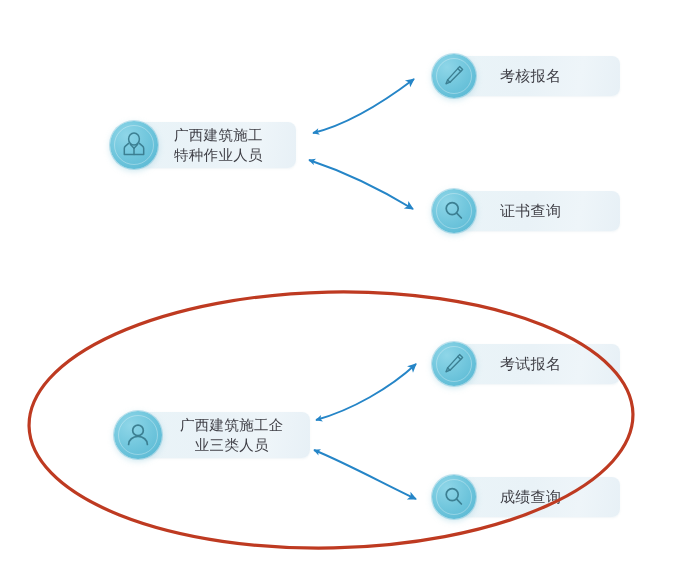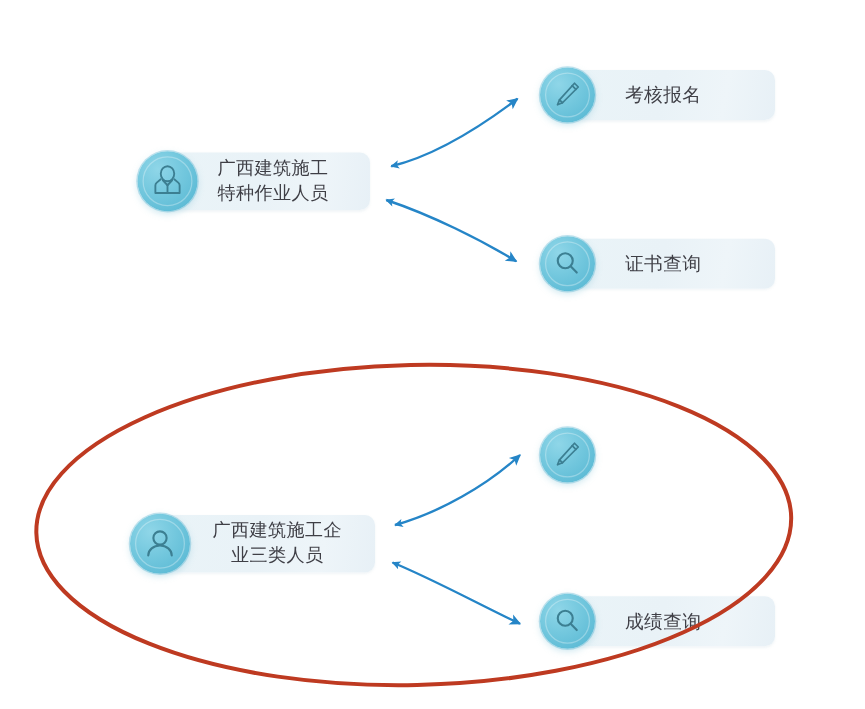--- a/index.html
+++ b/index.html
@@ -148,36 +148,39 @@
     <div class="circ grp-action" style="width:44px;height:44px;">
       <svg width="26" height="26" viewBox="0 0 26 26">
         <g fill="none" stroke="#3c7f92" stroke-width="1.7" stroke-linecap="round">
           <circle cx="11.2" cy="10.6" r="6.0"></circle>
           <path d="M 15.7 15.2 L 20.4 20.0"></path>
         </g>
       </svg>
     </div>
   </div>
 
-  <div class="node" style="left:104px; top:409px; width:186px; height:52px;">
+  <div class="node" style="left:114px; top:409px; width:186px; height:52px;">
     <div class="plate" style="width:172px; height:46px; padding-left:42px; box-sizing:border-box;">
       <div class="plate-text" style="font-size:14.5px; text-align:center;">广西建筑施工企
 业三类人员</div>
     </div>
     <div class="circ grp-person" style="width:48px;height:48px;">
       <svg width="30" height="30" viewBox="0 0 30 30">
         <g fill="none" stroke="#3c7f92" stroke-width="1.7" stroke-linecap="round">
           <circle cx="15" cy="10.4" r="5.3"></circle>
           <path d="M 5.6 24.4 A 9.4 8.0 0 0 1 24.4 24.4"></path>
         </g>
       </svg>
     </div>
   </div>
 
   <div class="node" style="left:432px; top:340px; width:164px; height:48px;">
+    <div class="plate" style="width:164px; height:40px; padding-left:44px; box-sizing:border-box;">
+      <div class="plate-text" style="font-size:15px;">考试报名</div>
+    </div>
     <div class="circ grp-action" style="width:44px;height:44px;">
       <svg width="26" height="26" viewBox="0 0 26 26">
         <g fill="none" stroke="#3c7f92" stroke-width="1.4" stroke-linejoin="round" stroke-linecap="round">
           <path d="M 18.6 3.6 L 21.6 6.6 L 9.0 19.2 L 5.0 20.8 L 6.6 16.9 Z"></path>
           <path d="M 16.7 5.5 L 19.7 8.5"></path>
           <path d="M 6.6 16.9 L 9.0 19.2"></path>
         </g>
       </svg>
     </div>
   </div>

